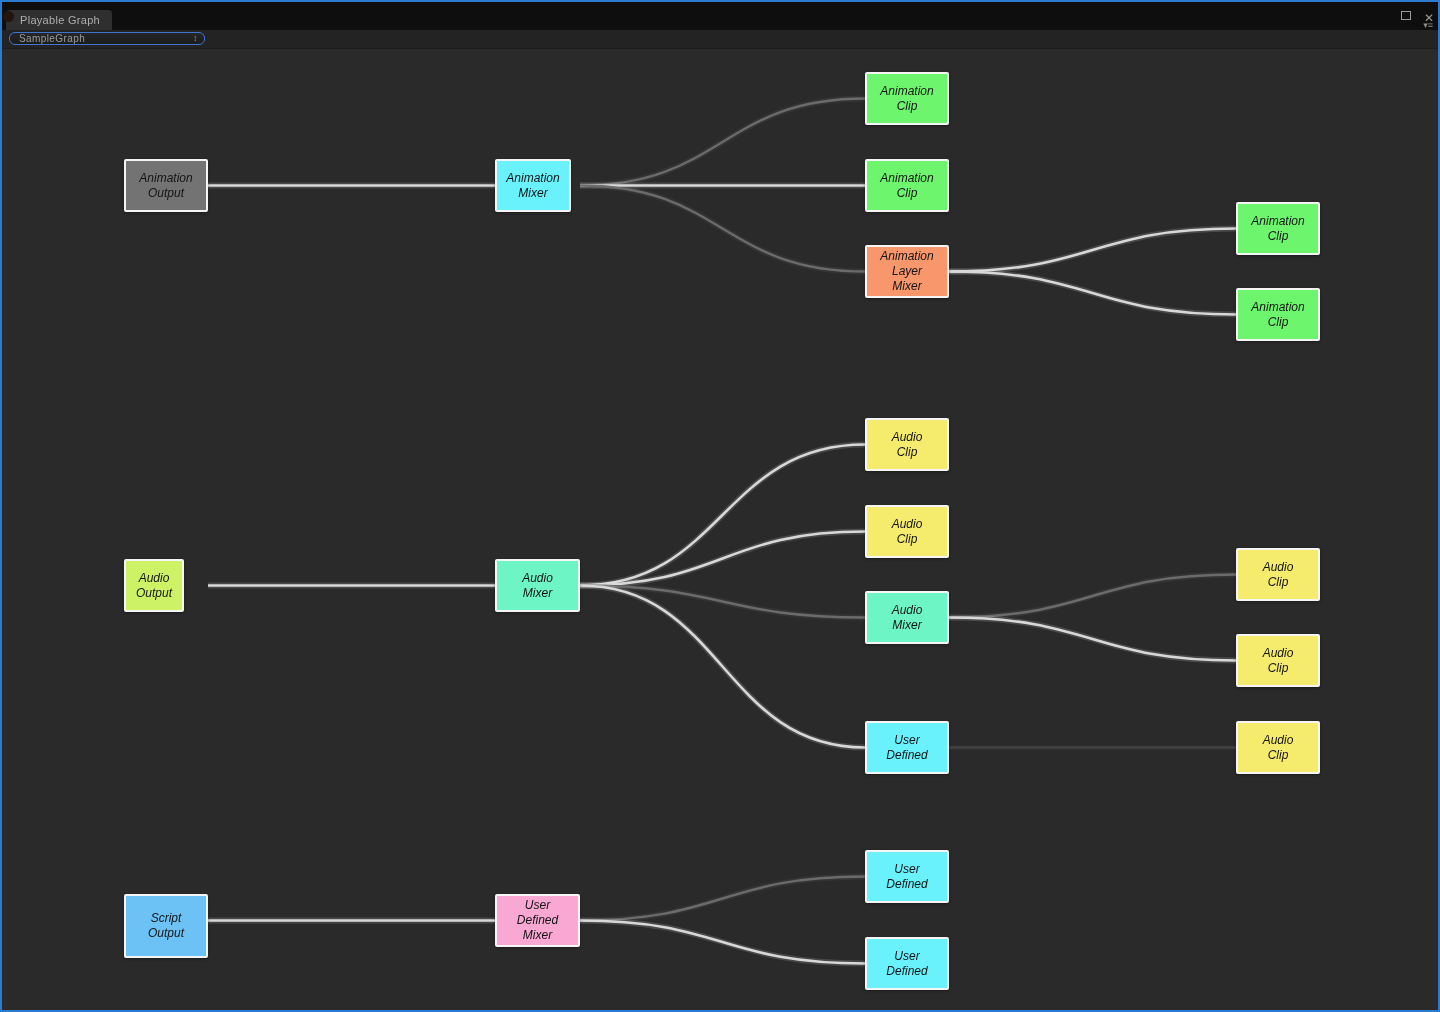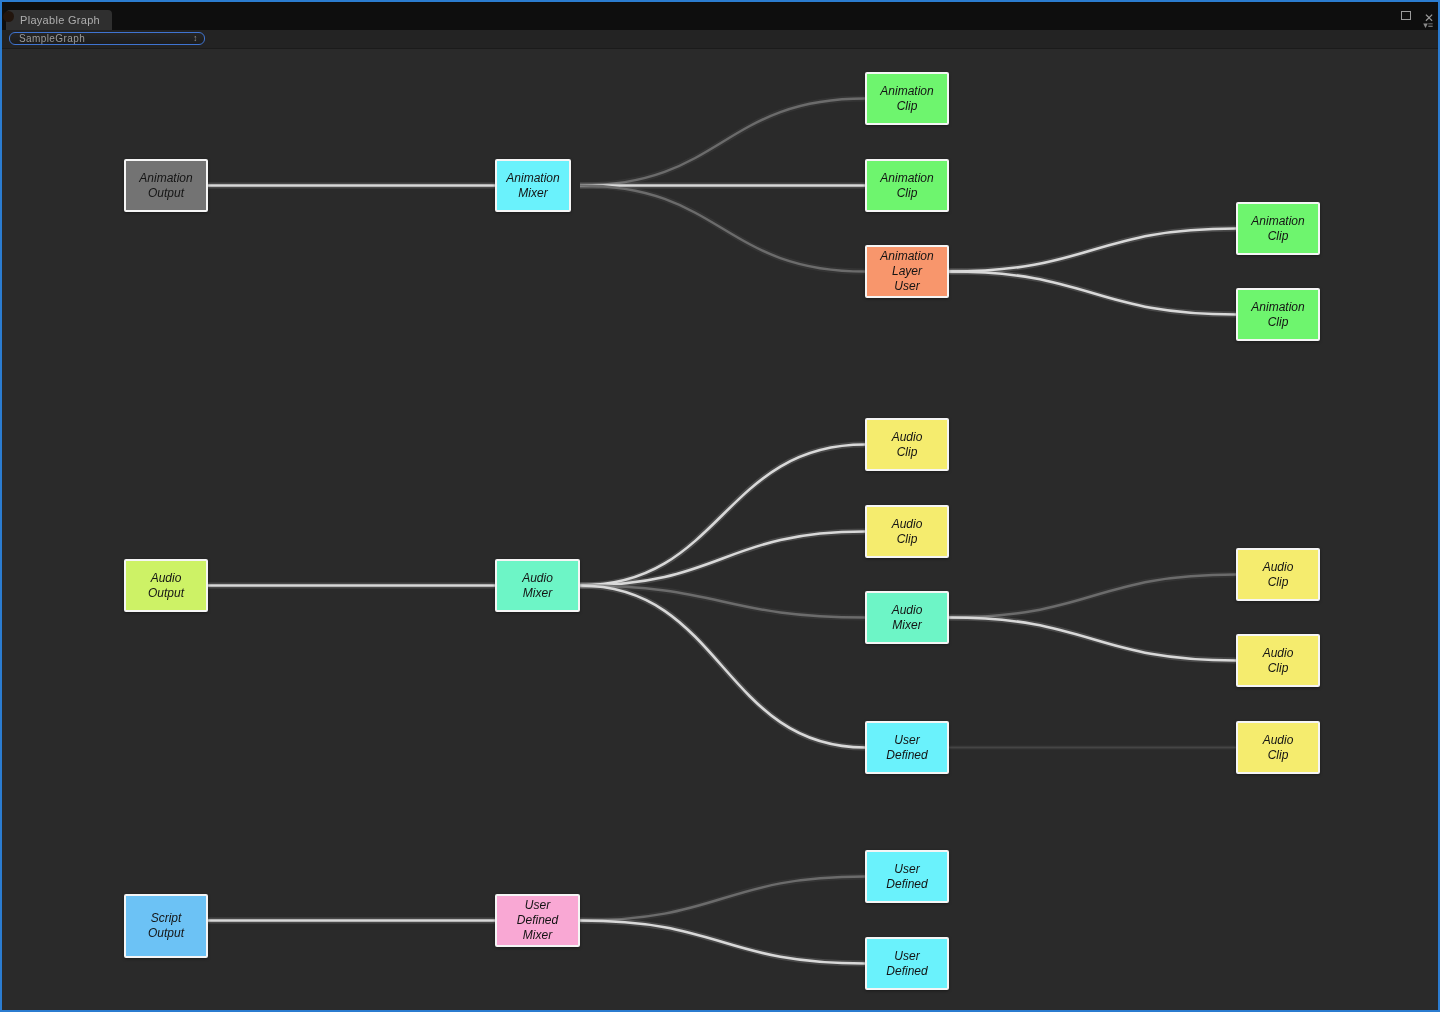--- a/index.html
+++ b/index.html
@@ -122,29 +122,29 @@
         <div class="node" style="left: 493px; top: 157px; width: 76px; height: 53px; background: rgb(106, 242, 252);">
           <span>Animation Mixer</span>
         </div>
         <div class="node" style="left: 863px; top: 70px; width: 84px; height: 53px; background: rgb(110, 245, 110);">
           <span>Animation Clip</span>
         </div>
         <div class="node" style="left: 863px; top: 157px; width: 84px; height: 53px; background: rgb(110, 245, 110);">
           <span>Animation Clip</span>
         </div>
         <div class="node" style="left: 863px; top: 243px; width: 84px; height: 53px; background: rgb(248, 150, 108);">
-          <span>Animation Layer User</span>
+          <span>Animation Layer Mixer</span>
         </div>
         <div class="node" style="left: 1234px; top: 200px; width: 84px; height: 53px; background: rgb(110, 245, 110);">
           <span>Animation Clip</span>
         </div>
         <div class="node" style="left: 1234px; top: 286px; width: 84px; height: 53px; background: rgb(110, 245, 110);">
           <span>Animation Clip</span>
         </div>
-        <div class="node" style="left: 122px; top: 557px; width: 84px; height: 53px; background: rgb(205, 242, 102);">
+        <div class="node" style="left: 122px; top: 557px; width: 60px; height: 53px; background: rgb(205, 242, 102);">
           <span>Audio Output</span>
         </div>
         <div class="node" style="left: 493px; top: 557px; width: 85px; height: 53px; background: rgb(109, 245, 198);">
           <span>Audio Mixer</span>
         </div>
         <div class="node" style="left: 863px; top: 416px; width: 84px; height: 53px; background: rgb(245, 236, 110);">
           <span>Audio Clip</span>
         </div>
         <div class="node" style="left: 863px; top: 503px; width: 84px; height: 53px; background: rgb(245, 236, 110);">
           <span>Audio Clip</span>

